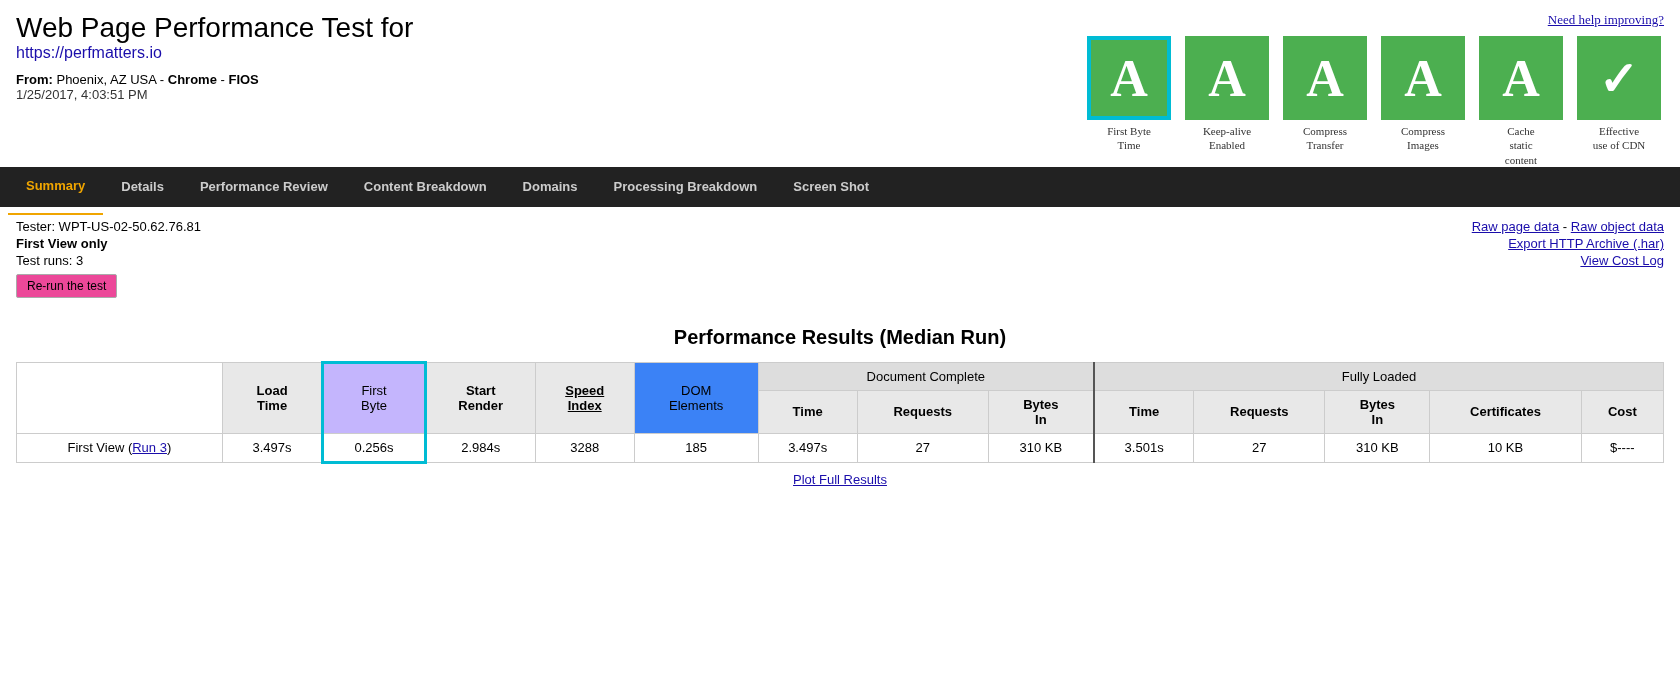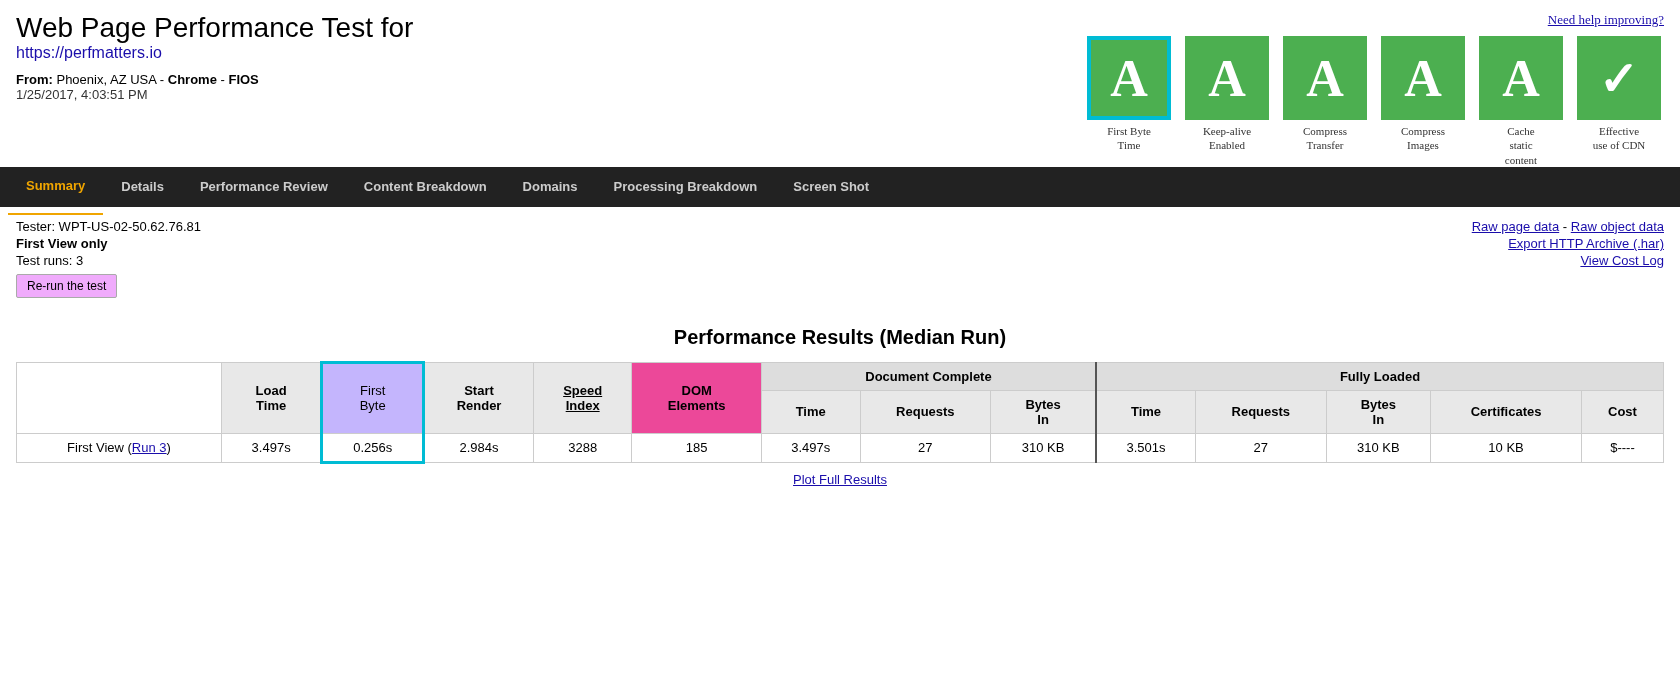--- a/index.html
+++ b/index.html
@@ -127,21 +127,21 @@
     .info-left .first-view {
       font-weight: bold;
       font-size: 13px;
       margin-bottom: 2px;
     }
     .info-left .test-runs {
       font-size: 13px;
       margin-bottom: 6px;
     }
     .rerun-btn {
-      background: #f0abfc;
+      background: #ec4899;
       border: 1px solid #aaa;
       padding: 4px 10px;
       cursor: pointer;
       font-size: 12px;
       border-radius: 2px;
     }
     .info-right {
       text-align: right;
       font-size: 13px;
     }
@@ -172,21 +172,21 @@
       font-size: 13px;
     }
     table.results-table th,
     table.results-table td {
       border: 1px solid #ccc;
       padding: 6px 10px;
       text-align: center;
     }
     table.results-table thead tr:first-child th {
       background: #ddd;
-      font-weight: bold;
+      font-weight: normal;
     }
     table.results-table thead tr:second-child th {
       background: #eee;
     }
     .col-header-group {
       background: #d0d0d0;
       font-weight: bold;
       border-bottom: 2px solid #555;
     }
     .col-header-group-fully {
@@ -315,21 +315,21 @@
 
 <div class="results-table-container">
   <table class="results-table">
     <thead>
       <tr>
         <th rowspan="2" style="background:#fff; border:1px solid #ccc;"></th>
         <th rowspan="2" style="background:#e8e8e8; font-weight:bold;">Load<br>Time</th>
         <th rowspan="2" class="highlighted-col-header" style="background:#c4b5fd; font-weight:normal;">First<br>Byte</th>
         <th rowspan="2" style="background:#e8e8e8; font-weight:bold;">Start<br>Render</th>
         <th rowspan="2" style="background:#e8e8e8; font-weight:bold;"><span class="speed-index-underline">Speed<br>Index</span></th>
-        <th rowspan="2" style="background:#ec4899; font-weight:bold;">DOM<br>Elements</th>
+        <th rowspan="2" style="background:#3b82f6; font-weight:normal;">DOM<br>Elements</th>
         <th colspan="3" class="col-header-group" style="border-right: 2px solid #555;">Document Complete</th>
         <th colspan="5" class="col-header-group-fully">Fully Loaded</th>
       </tr>
       <tr>
         <th class="sub-header">Time</th>
         <th class="sub-header">Requests</th>
         <th class="sub-header" style="border-right: 2px solid #555;">Bytes<br>In</th>
         <th class="sub-header">Time</th>
         <th class="sub-header">Requests</th>
         <th class="sub-header">Bytes<br>In</th>

